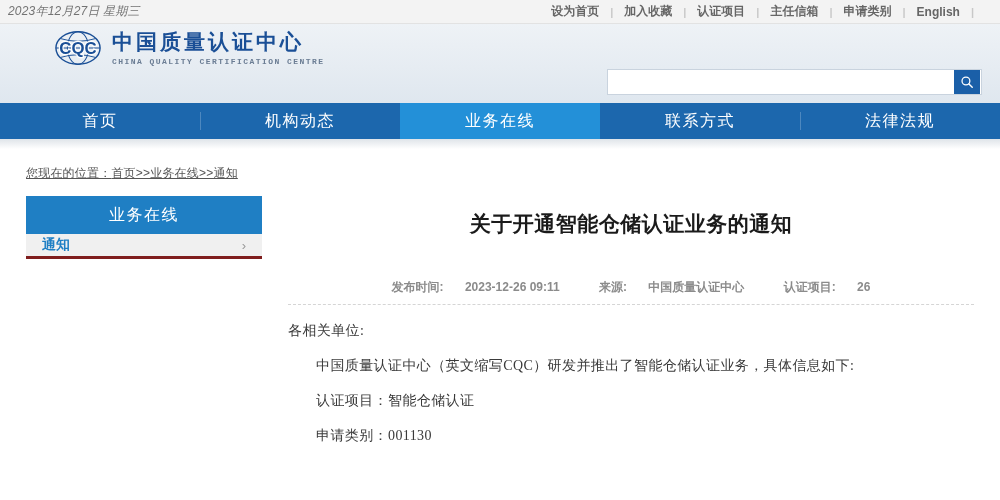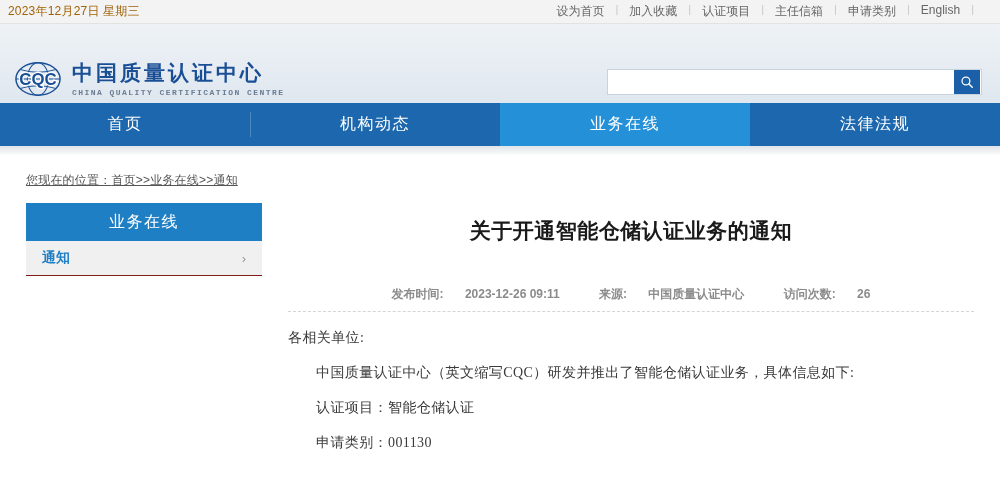--- a/index.html
+++ b/index.html
@@ -16,39 +16,40 @@
     height:24px;
     background:#f3f3f3;
     border-bottom:1px solid #e2e2e2;
     display:flex;
     align-items:center;
     justify-content:space-between;
     padding:0 26px 0 8px;
     font-size:12px;
     color:#666;
   }
-  .topbar .date{ color:#a16207; letter-spacing:.2px; }
-  .toplinks{ display:flex; align-items:flex-start; }
+  .topbar .date{ color:#737373; letter-spacing:.2px;font-style:italic; }
+  .toplinks{ display:flex; align-items:center;font-weight:bold; }
   .toplinks a{
     color:#666; text-decoration:none; padding:0 11px;
     font-size:12px; white-space:nowrap;
   }
   .toplinks .sep{ color:#c8c8c8; font-size:11px; }
 
   
   .header{
     height:79px;
     position:relative;
     background:#e9eef3;
     background-image:
       linear-gradient(180deg,#eef2f6 0%,#e6ecf2 55%,#dfe7ef 100%),
       repeating-linear-gradient(45deg, rgba(255,255,255,.55) 0 2px, rgba(255,255,255,0) 2px 5px),
       repeating-linear-gradient(-45deg, rgba(200,212,224,.35) 0 2px, rgba(255,255,255,0) 2px 5px);
     display:flex;
-    align-items:flex-end;
+    align-items:flex-start;
+    padding-left:40px;
   }
   .logo-wrap{ display:flex; align-items:center; padding-left:14px; }
   .cqc-mark{ width:48px; height:48px; flex:0 0 48px; }
   .logo-text{ margin-left:10px; }
   .logo-cn{
     font-size:21px; font-weight:bold; color:#1a4f96;
     letter-spacing:3px; line-height:1.15;
     font-family:"Liberation Sans","DejaVu Sans",sans-serif;
   }
   .logo-en{
@@ -71,21 +72,21 @@
     background:transparent; color:#333;
   }
   .search-btn{
     width:26px; height:24px; flex:0 0 26px; margin-right:1px;
     background:#1a5fa8; border:none; cursor:pointer;
     display:flex; align-items:center; justify-content:center;
   }
 
   
   .nav{
-    height:43px;
+    height:36px;
     background:#1c67ad;
     display:flex;
     align-items:stretch;
   }
   .nav-item{
     flex:1 1 0;
     display:flex; align-items:center; justify-content:center;
     color:#ffffff;
     font-size:16px;
     letter-spacing:1.5px;
@@ -122,23 +123,23 @@
   .sidebar{ width:236px; flex:0 0 236px; }
   .side-head{
     height:38px;
     background:#1f7fc4;
     color:#fff;
     font-size:16px;
     letter-spacing:1.5px;
     display:flex; align-items:center; justify-content:center;
   }
   .side-item{
-    height:35px;
+    height:25px;
     background:#f0f0f0;
-    border-bottom:1px solid #7f1d1d;
+    border-bottom:3px solid #7f1d1d;
     display:flex; align-items:center;
     padding:0 16px 0 16px;
     font-size:14px;
     font-weight:bold;
     color:#1f7fc4;
     cursor:pointer;
     justify-content:space-between;
   }
   .side-item .chev{ color:#999; font-size:13px; font-weight:normal; }
 
@@ -219,20 +220,21 @@
         <line x1="12.8" y1="12.8" x2="17.5" y2="17.5" stroke="#ffffff" stroke-width="2" stroke-linecap="round"></line>
       </svg>
     </button>
   </div>
 </div>
 
 <div class="nav">
   <a class="nav-item" href="#">首页</a>
   <a class="nav-item" href="#">机构动态</a>
   <a class="nav-item active" href="#">业务在线</a>
+  <a class="nav-item" href="#">联系方式</a>
   <a class="nav-item" href="#">法律法规</a>
 </div>
 <div class="nav-shadow"></div>
 
 <div class="page">
 
   <div class="crumb">
     <span>您现在的位置：</span><span class="cur">首页&gt;&gt;业务在线&gt;&gt;通知</span>
   </div>
 
@@ -247,21 +249,21 @@
     </div>
 
     <div class="content">
       <div class="art-title">关于开通智能仓储认证业务的通知</div>
 
       <div class="art-meta">
         <span><span>发布时间:</span>
           <span>2023-12-26 09:11</span></span>
         <span><span>来源:</span>
           <span>中国质量认证中心</span></span>
-        <span><span>访问次数:</span>
+        <span><span>认证项目:</span>
           <span>26</span></span>
       </div>
 
       <div class="art-divider"></div>
 
       <div class="art-body">
         <p>各相关单位:</p>
         <p class="indent">中国质量认证中心（英文缩写CQC）研发并推出了智能仓储认证业务，具体信息如下:</p>
         <p class="indent">认证项目：智能仓储认证</p>
         <p class="indent">申请类别：001130</p>

